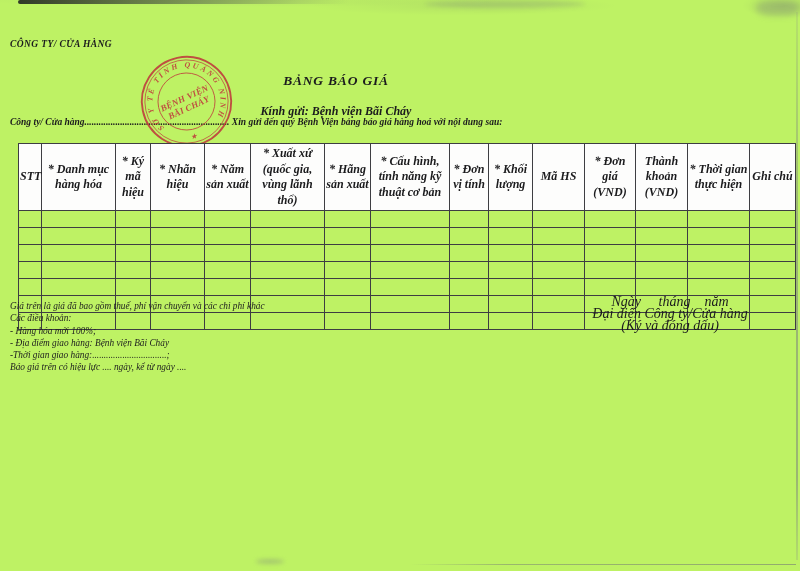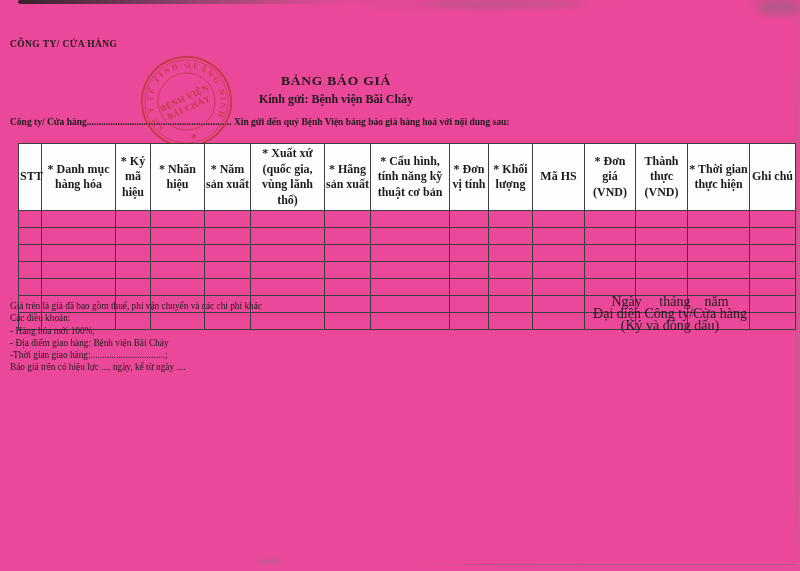--- a/index.html
+++ b/index.html
@@ -4,37 +4,38 @@
 <style>
   html,body{margin:0;padding:0;}
   body{
     width:800px;height:571px;
     font-family:"Liberation Serif","DejaVu Serif",serif;
     color:#1b1b1d;
     background:#ffffff;
   }
   .paper{
     position:relative;width:800px;height:571px;overflow:hidden;
-    background:#ec4899;
+    background:#bef264;
+    font-style:italic;
   }
   
   .paper::before{
     content:"";position:absolute;inset:0;pointer-events:none;
     background:
       radial-gradient(ellipse 220px 14px at 58% 1%, rgba(90,95,100,0.10), transparent 70%),
       radial-gradient(ellipse 60px 18px at 98% 1%, rgba(90,95,100,0.18), transparent 70%),
       radial-gradient(ellipse 400px 10px at 30% 0%, rgba(90,95,100,0.08), transparent 70%);
   }
   .company-label{
     position:absolute;left:10px;top:39px;
     font-size:9.5px;font-weight:bold;letter-spacing:0.4px;
   }
   .title-block{position:absolute;left:0;top:73px;width:672px;text-align:center;}
   .doc-title{font-size:13.5px;font-weight:bold;letter-spacing:0.8px;}
-  .doc-subtitle{font-size:12px;font-weight:bold;margin-top:3px;}
+  .doc-subtitle{font-size:12px;font-weight:bold;margin-top:15px;}
   .intro-line{
     position:absolute;left:10px;top:117px;width:782px;
     font-size:9.5px;font-weight:bold;
   }
   
   table.quote{
     position:absolute;left:18px;top:143px;width:777px;
     border-collapse:collapse;table-layout:fixed;
     font-size:12px;
   }
@@ -152,21 +153,21 @@
           <th>* Ký mã hiệu</th>
           <th>* Nhãn hiệu</th>
           <th>* Năm sản xuất</th>
           <th>* Xuất xứ (quốc gia, vùng lãnh thổ)</th>
           <th>* Hãng sản xuất</th>
           <th>* Cấu hình, tính năng kỹ thuật cơ bản</th>
           <th>* Đơn vị tính</th>
           <th>* Khối lượng</th>
           <th>Mã HS</th>
           <th>* Đơn giá (VND)</th>
-          <th>Thành thực (VND)</th>
+          <th>Thành khoản (VND)</th>
           <th>* Thời gian thực hiện</th>
           <th>Ghi chú</th>
         </tr>
     </thead>
     <tbody>
         <tr>
           <td></td>
           <td></td>
           <td></td>
           <td></td>

